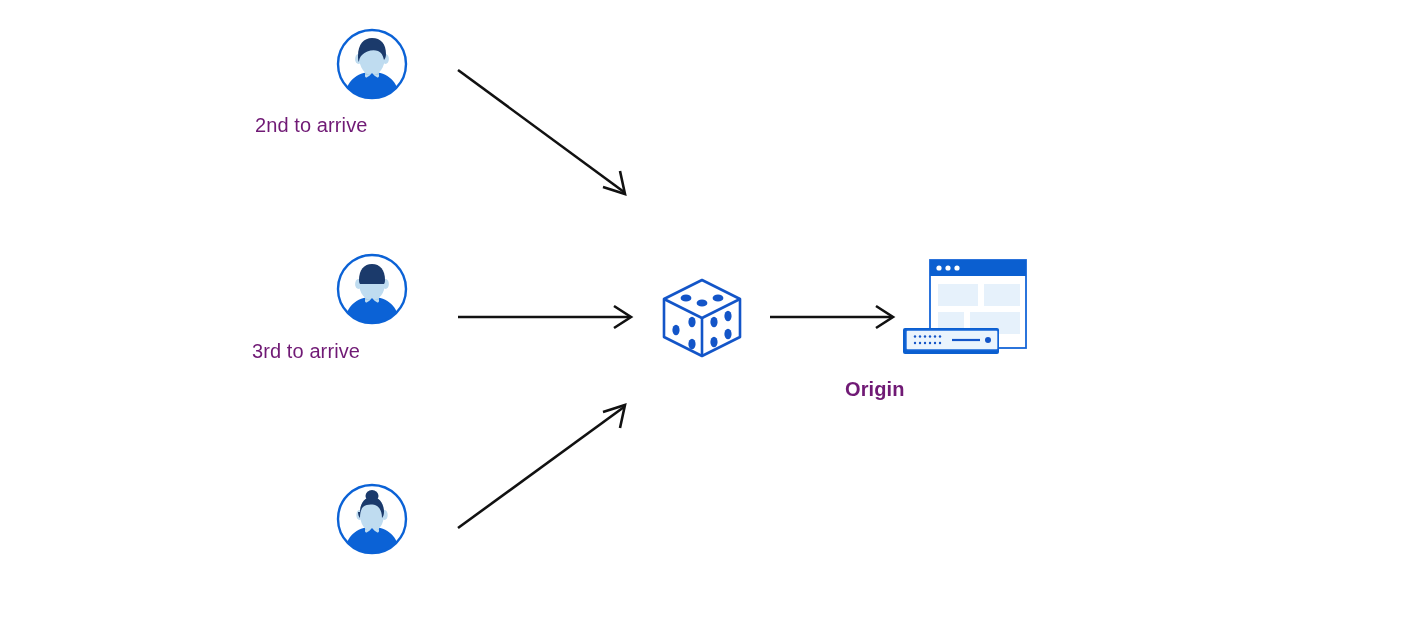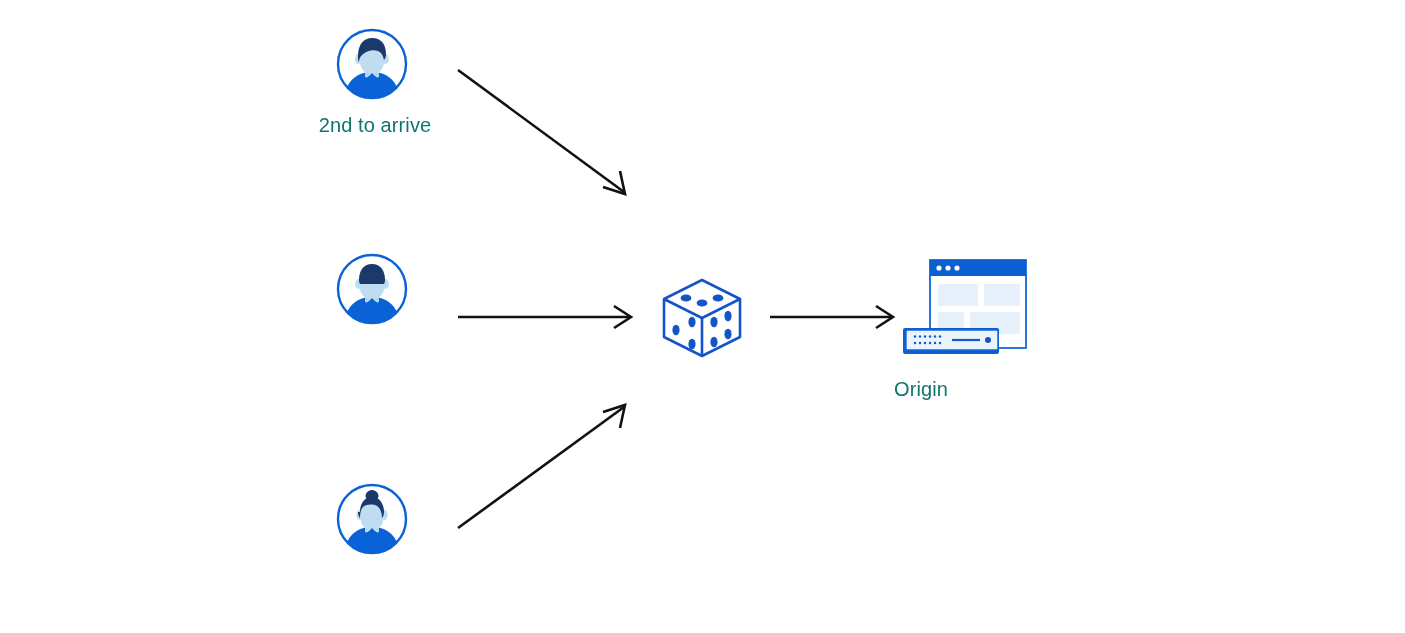--- a/index.html
+++ b/index.html
@@ -19,23 +19,22 @@
     left: 0; top: 0;
     width: 1405px;
     height: 633px;
   }
   .node {
     position: absolute;
   }
   .node-label {
     position: absolute;
     width: 240px;
-    text-align: center;
     font-size: 20px;
-    color: #0f766e;
+    color: #701a75;
     font-family: "Liberation Sans", sans-serif;
     white-space: nowrap;
     letter-spacing: 0.1px;
   }
   .avatar-wrap { width: 76px; height: 76px; }
   .dice-wrap { width: 92px; height: 92px; }
   .origin-wrap { width: 130px; height: 110px; }
   svg { display: block; overflow: visible; }
   .arrow-layer {
     position: absolute;
@@ -112,20 +111,21 @@
         <path d="M31 45 h14 v4 h-14 z" fill="#a9cde6"></path>
         <path d="M25 31 c0 -10 5 -17 13 -17 c8 0 13 7 13 17 c0 12 -6 18 -13 18 c-7 0 -13 -6 -13 -18 z" fill="#bfdcf0"></path>
         <ellipse cx="24.5" cy="33" rx="3.4" ry="5" fill="#bfdcf0"></ellipse>
         <ellipse cx="51.5" cy="33" rx="3.4" ry="5" fill="#bfdcf0"></ellipse>
         <path d="M25 29 c0 -10 5 -16 13 -16 c8 0 13 6 13 16 c0 2 -0.4 3 -1 4 l-24 0 c-0.6 -1 -1 -2 -1 -4 z" fill="#1b3a6b"></path>
         <path d="M38 47 c-3 4 -8 6 -13 7 l0 18 l26 0 l0 -18 c-5 -1 -10 -3 -13 -7 z" fill="#0b62d6"></path>
       </g>
       <circle cx="38" cy="38" r="34" fill="none" stroke="#0b62d6" stroke-width="2.4"></circle>
     </svg>
   </div>
+  <div class="node-label" style="left:252px; top:340px;">3rd to arrive</div>
 
   <div class="node avatar-wrap" style="left:334px; top:481px;">
     <svg width="76" height="76" viewBox="0 0 76 76">
       <defs>
         <clipPath id="clipC">
             <circle cx="38" cy="38" r="34"></circle>
           </clipPath>
       </defs>
       <circle cx="38" cy="38" r="34" fill="#ffffff"></circle>
       <g clip-path="url(#clipC)">
@@ -195,15 +195,15 @@
           <circle cx="27" cy="85" r="1.2"></circle>
             <circle cx="32" cy="85" r="1.2"></circle>
           <circle cx="37" cy="85" r="1.2"></circle>
             <circle cx="42" cy="85" r="1.2"></circle>
         </g>
         <line x1="54" y1="82" x2="82" y2="82" stroke="#1355c8" stroke-width="2.2"></line>
         <circle cx="90" cy="82" r="3" fill="#1355c8"></circle>
       </g>
     </svg>
   </div>
-  <div class="node-label" style="left:801px; top:378px;">Origin</div>
+  <div class="node-label" style="left:845px; top:378px;font-weight:bold;">Origin</div>
 
 </div>
 
 </body></html>

